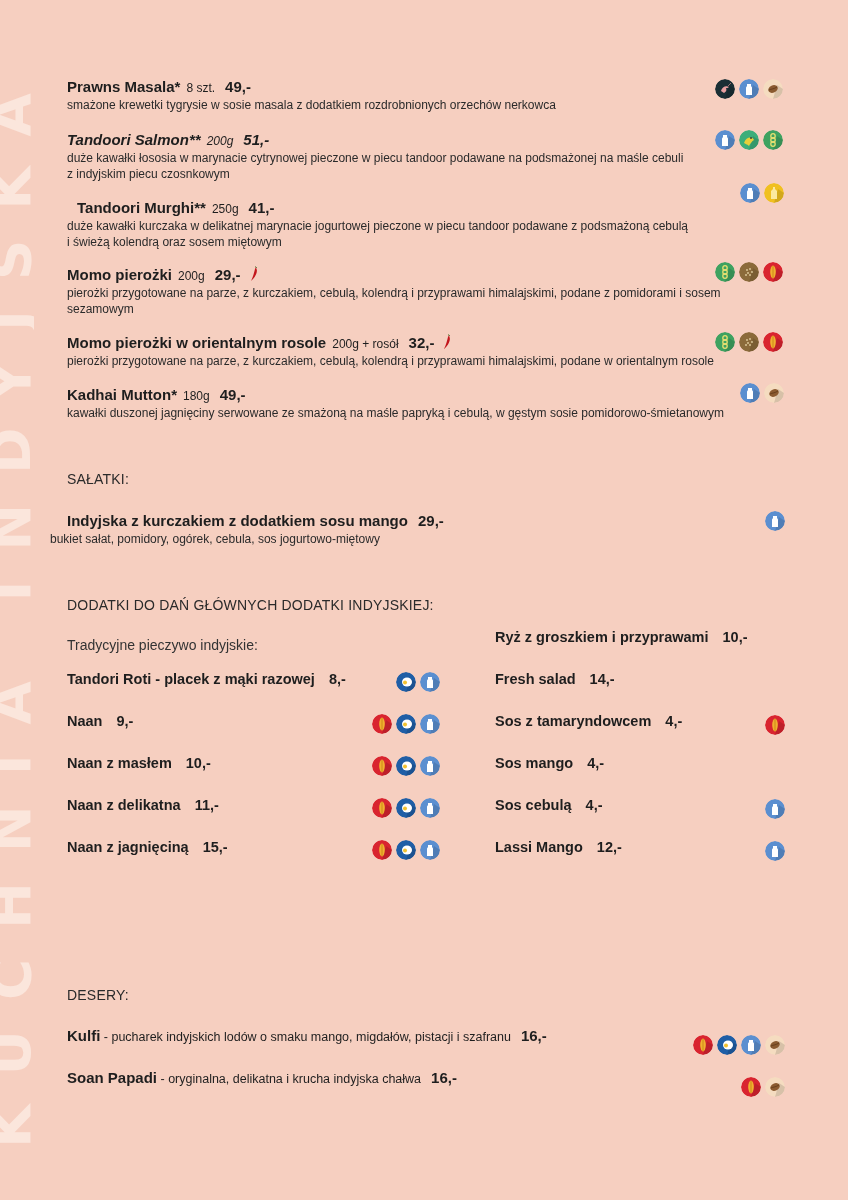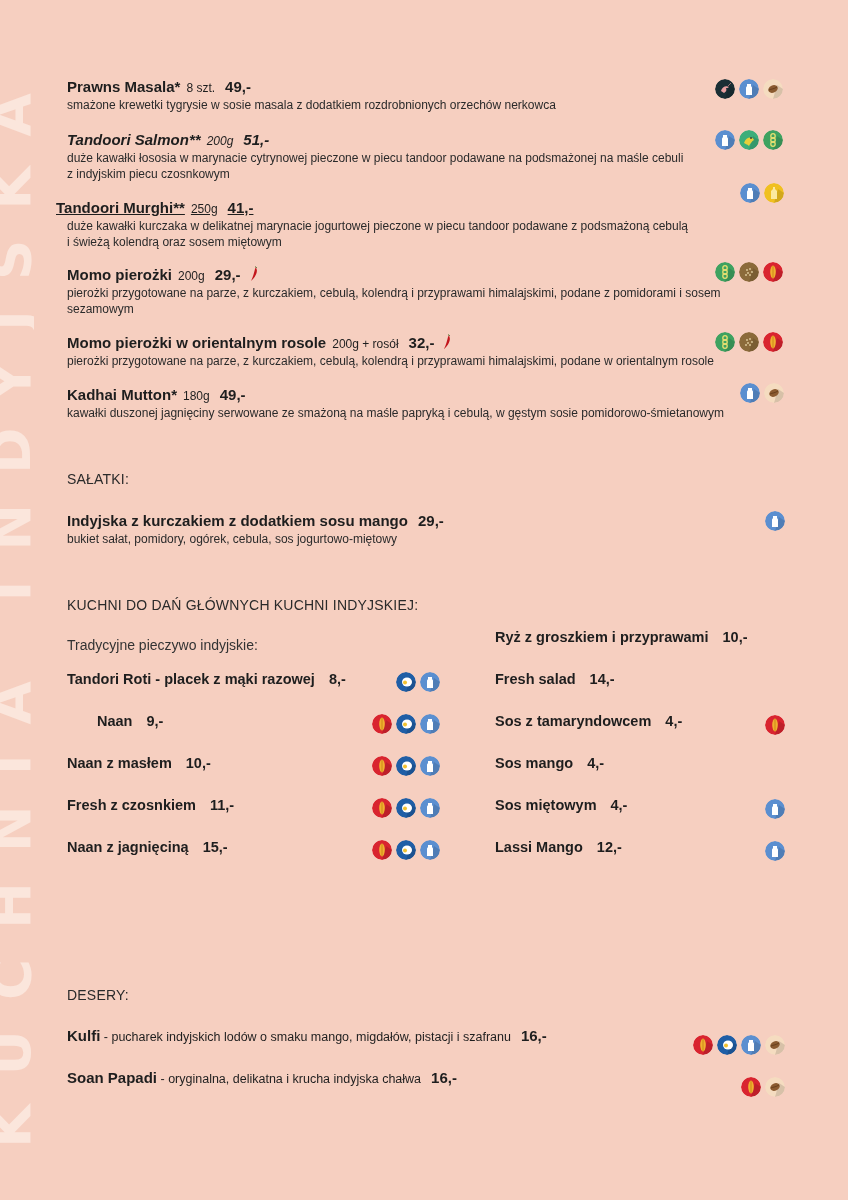--- a/index.html
+++ b/index.html
@@ -94,21 +94,21 @@
       <span class="ic">
         <svg viewBox="0 0 20 20">
           <circle cx="10" cy="10" r="10" fill="#3ea260"></circle>
           <path d="M10 20 A10 10 0 0 0 20 10 L14 6 Z" fill="rgba(0,0,0,0.12)"></path>
           <ellipse cx="10" cy="6" rx="2.2" ry="2.4" fill="none" stroke="#e8e070" stroke-width="1.3"></ellipse>
           <ellipse cx="10" cy="10" rx="2.2" ry="2.4" fill="none" stroke="#e8e070" stroke-width="1.3"></ellipse>
           <ellipse cx="10" cy="14" rx="2.2" ry="2.4" fill="none" stroke="#e8e070" stroke-width="1.3"></ellipse>
         </svg>
       </span>
     </div>
-    <div class="abs dish-title" style="left:56px; top:199px;text-decoration:underline;"><span>Tandoori Murghi**</span><span class="w">250g</span><span class="p">41,-</span></div>
+    <div class="abs dish-title" style="left:77px; top:199px;"><span>Tandoori Murghi**</span><span class="w">250g</span><span class="p">41,-</span></div>
     <div class="abs desc" style="left:67px; top:218px;">duże kawałki kurczaka w delikatnej marynacie jogurtowej pieczone  w piecu tandoor podawane z podsmażoną cebulą</div>
     <div class="abs desc" style="left:67px; top:234px;">i świeżą kolendrą oraz sosem miętowym</div>
     <div class="icons" style="left:740px; top:183px;">
       <span class="ic">
         <svg viewBox="0 0 20 20">
           <circle cx="10" cy="10" r="10" fill="#5b8fd0"></circle>
           <path d="M10 20 A10 10 0 0 0 20 10 L14 6 Z" fill="rgba(0,0,0,0.12)"></path>
           <path d="M8 5h4v2l1 1.5v7.5h-6v-7.5l1-1.5z" fill="#fff"></path>
         </svg>
       </span>
@@ -215,53 +215,53 @@
           <path d="M6 11c2-1 5-1 8-3" stroke="#5e3818" stroke-width="0.8" fill="none"></path>
         </svg>
       </span>
     </div>
   </div>
 
 <div class="abs section" style="left:67px; top:471px;">SAŁATKI:</div>
 <div class="abs dish-title" style="left:67px; top:512px;">
   <span>Indyjska z kurczakiem z dodatkiem sosu mango</span><span class="p">29,-</span>
 </div>
-<div class="abs desc" style="left:67px; top:531px;">bukiet sałat, pomidory, ogórek, cebula, sos jogurtowo-miętowy</div>
+<div class="abs desc" style="left:50px; top:531px;">bukiet sałat, pomidory, ogórek, cebula, sos jogurtowo-miętowy</div>
 <div class="icons" style="left:765px; top:511px;">
     <span class="ic">
       <svg viewBox="0 0 20 20">
         <circle cx="10" cy="10" r="10" fill="#5b8fd0"></circle>
         <path d="M10 20 A10 10 0 0 0 20 10 L14 6 Z" fill="rgba(0,0,0,0.12)"></path>
         <path d="M8 5h4v2l1 1.5v7.5h-6v-7.5l1-1.5z" fill="#fff"></path>
       </svg>
     </span>
   </div>
 
-<div class="abs section" style="left:67px; top:597px;">KUCHNI DO DAŃ GŁÓWNYCH KUCHNI INDYJSKIEJ:</div>
+<div class="abs section" style="left:67px; top:597px;">DODATKI DO DAŃ GŁÓWNYCH DODATKI INDYJSKIEJ:</div>
 <div class="abs sub" style="left:67px; top:637px;">Tradycyjne pieczywo indyjskie:</div>
 <div id="sides-left">
     <div class="abs side-item" style="left:67px; top:671px;"><span>Tandori Roti - placek z mąki razowej</span><span class="p">8,-</span></div>
     <div class="icons" style="left:396px; top:672px;">
       <span class="ic">
         <svg viewBox="0 0 20 20">
           <circle cx="10" cy="10" r="10" fill="#1f5ea6"></circle>
           <path d="M10 20 A10 10 0 0 0 20 10 L14 6 Z" fill="rgba(0,0,0,0.12)"></path>
           <ellipse cx="11" cy="10" rx="5" ry="4.5" fill="#fff"></ellipse>
           <circle cx="9" cy="10.5" r="2" fill="#f2c230"></circle>
         </svg>
       </span>
       <span class="ic">
         <svg viewBox="0 0 20 20">
           <circle cx="10" cy="10" r="10" fill="#5b8fd0"></circle>
           <path d="M10 20 A10 10 0 0 0 20 10 L14 6 Z" fill="rgba(0,0,0,0.12)"></path>
           <path d="M8 5h4v2l1 1.5v7.5h-6v-7.5l1-1.5z" fill="#fff"></path>
         </svg>
       </span>
     </div>
-    <div class="abs side-item" style="left:67px; top:713px;margin-left:30px;"><span>Naan</span><span class="p">9,-</span></div>
+    <div class="abs side-item" style="left:67px; top:713px;"><span>Naan</span><span class="p">9,-</span></div>
     <div class="icons" style="left:372px; top:714px;">
       <span class="ic">
         <svg viewBox="0 0 20 20">
           <circle cx="10" cy="10" r="10" fill="#d9242f"></circle>
           <path d="M10 20 A10 10 0 0 0 20 10 L14 6 Z" fill="rgba(0,0,0,0.12)"></path>
           <ellipse cx="10" cy="10" rx="2.8" ry="6.5" fill="#f0b030"></ellipse>
           <line x1="10" y1="4" x2="10" y2="16" stroke="#c07a10" stroke-width="0.7"></line>
         </svg>
       </span>
       <span class="ic">
@@ -299,21 +299,21 @@
         </svg>
       </span>
       <span class="ic">
         <svg viewBox="0 0 20 20">
           <circle cx="10" cy="10" r="10" fill="#5b8fd0"></circle>
           <path d="M10 20 A10 10 0 0 0 20 10 L14 6 Z" fill="rgba(0,0,0,0.12)"></path>
           <path d="M8 5h4v2l1 1.5v7.5h-6v-7.5l1-1.5z" fill="#fff"></path>
         </svg>
       </span>
     </div>
-    <div class="abs side-item" style="left:67px; top:797px;"><span>Fresh z czosnkiem</span><span class="p">11,-</span></div>
+    <div class="abs side-item" style="left:67px; top:797px;"><span>Naan z delikatna</span><span class="p">11,-</span></div>
     <div class="icons" style="left:372px; top:798px;">
       <span class="ic">
         <svg viewBox="0 0 20 20">
           <circle cx="10" cy="10" r="10" fill="#d9242f"></circle>
           <path d="M10 20 A10 10 0 0 0 20 10 L14 6 Z" fill="rgba(0,0,0,0.12)"></path>
           <ellipse cx="10" cy="10" rx="2.8" ry="6.5" fill="#f0b030"></ellipse>
           <line x1="10" y1="4" x2="10" y2="16" stroke="#c07a10" stroke-width="0.7"></line>
         </svg>
       </span>
       <span class="ic">
@@ -367,21 +367,21 @@
       <span class="ic">
         <svg viewBox="0 0 20 20">
           <circle cx="10" cy="10" r="10" fill="#d9242f"></circle>
           <path d="M10 20 A10 10 0 0 0 20 10 L14 6 Z" fill="rgba(0,0,0,0.12)"></path>
           <ellipse cx="10" cy="10" rx="2.8" ry="6.5" fill="#f0b030"></ellipse>
           <line x1="10" y1="4" x2="10" y2="16" stroke="#c07a10" stroke-width="0.7"></line>
         </svg>
       </span>
     </div>
     <div class="abs side-item" style="left:495px; top:755px;"><span>Sos mango</span><span class="p">4,-</span></div>
-    <div class="abs side-item" style="left:495px; top:797px;"><span>Sos miętowym</span><span class="p">4,-</span></div>
+    <div class="abs side-item" style="left:495px; top:797px;"><span>Sos cebulą</span><span class="p">4,-</span></div>
     <div class="icons" style="left:765px; top:799px;">
       <span class="ic">
         <svg viewBox="0 0 20 20">
           <circle cx="10" cy="10" r="10" fill="#5b8fd0"></circle>
           <path d="M10 20 A10 10 0 0 0 20 10 L14 6 Z" fill="rgba(0,0,0,0.12)"></path>
           <path d="M8 5h4v2l1 1.5v7.5h-6v-7.5l1-1.5z" fill="#fff"></path>
         </svg>
       </span>
     </div>
     <div class="abs side-item" style="left:495px; top:839px;"><span>Lassi Mango</span><span class="p">12,-</span></div>

